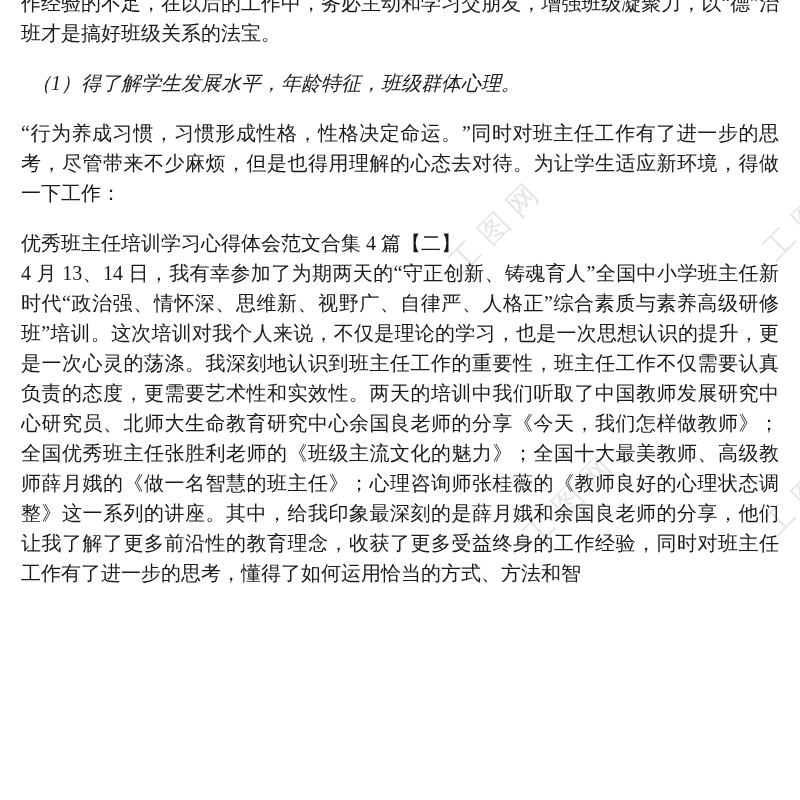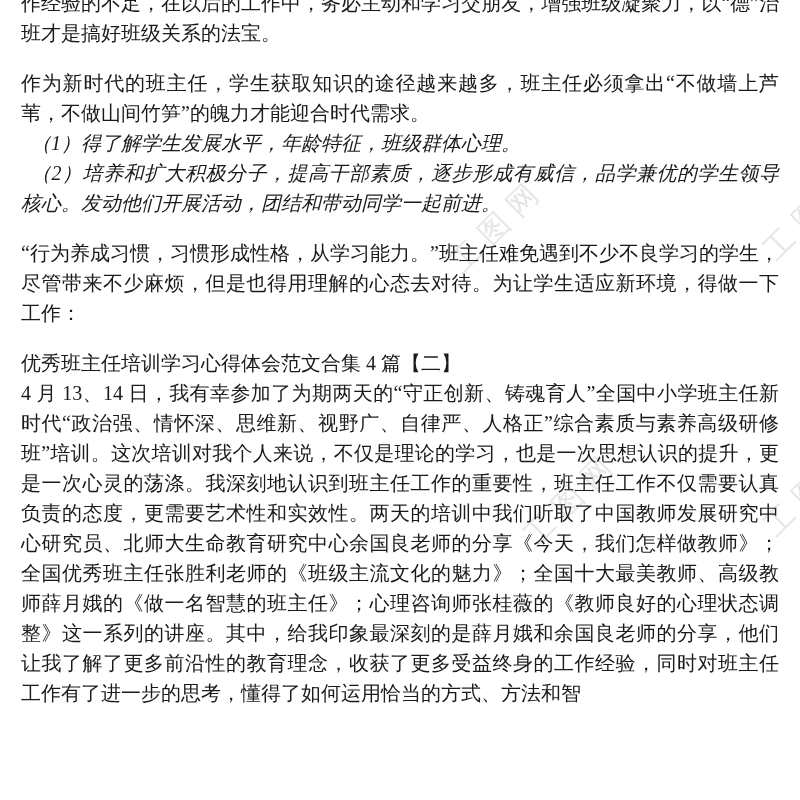--- a/index.html
+++ b/index.html
@@ -50,23 +50,21 @@
 <div class="page">
 
   <div class="watermark wm-1">工图网</div>
   <div class="watermark wm-2">工图网</div>
   <div class="watermark wm-3">工图网</div>
   <div class="watermark wm-4">工图网</div>
 
   <div class="content">
     <p>作经验的不足，在以后的工作中，务必主动和学习交朋友，增强班级凝聚力，以“德”治班才是搞好班级关系的法宝。</p>
     <p class="blank"></p>
-    <p>作为新时代的班主任，学生获取知识的途径越来越多，班主任必须拿出“不做墙上芦苇，不做山间竹笋”的魄力才能迎合时代需求。</p>
     <p class="indent">（1）得了解学生发展水平，年龄特征，班级群体心理。</p>
-    <p class="indent">（2）培养和扩大积极分子，提高干部素质，逐步形成有威信，品学兼优的学生领导核心。发动他们开展活动，团结和带动同学一起前进。</p>
     <p class="blank"></p>
-    <p>“行为养成习惯，习惯形成性格，从学习能力。”班主任难免遇到不少不良学习的学生，尽管带来不少麻烦，但是也得用理解的心态去对待。为让学生适应新环境，得做一下工作：</p>
+    <p>“行为养成习惯，习惯形成性格，性格决定命运。”同时对班主任工作有了进一步的思考，尽管带来不少麻烦，但是也得用理解的心态去对待。为让学生适应新环境，得做一下工作：</p>
     <p class="blank"></p>
     <p>优秀班主任培训学习心得体会范文合集 4 篇【二】</p>
     <p>4 月 13、14 日，我有幸参加了为期两天的“守正创新、铸魂育人”全国中小学班主任新时代“政治强、情怀深、思维新、视野广、自律严、人格正”综合素质与素养高级研修班”培训。这次培训对我个人来说，不仅是理论的学习，也是一次思想认识的提升，更是一次心灵的荡涤。我深刻地认识到班主任工作的重要性，班主任工作不仅需要认真负责的态度，更需要艺术性和实效性。两天的培训中我们听取了中国教师发展研究中心研究员、北师大生命教育研究中心余国良老师的分享《今天，我们怎样做教师》；全国优秀班主任张胜利老师的《班级主流文化的魅力》；全国十大最美教师、高级教师薛月娥的《做一名智慧的班主任》；心理咨询师张桂薇的《教师良好的心理状态调整》这一系列的讲座。其中，给我印象最深刻的是薛月娥和余国良老师的分享，他们让我了解了更多前沿性的教育理念，收获了更多受益终身的工作经验，同时对班主任工作有了进一步的思考，懂得了如何运用恰当的方式、方法和智</p>
   </div>
 
 </div>
 
 </body></html>

